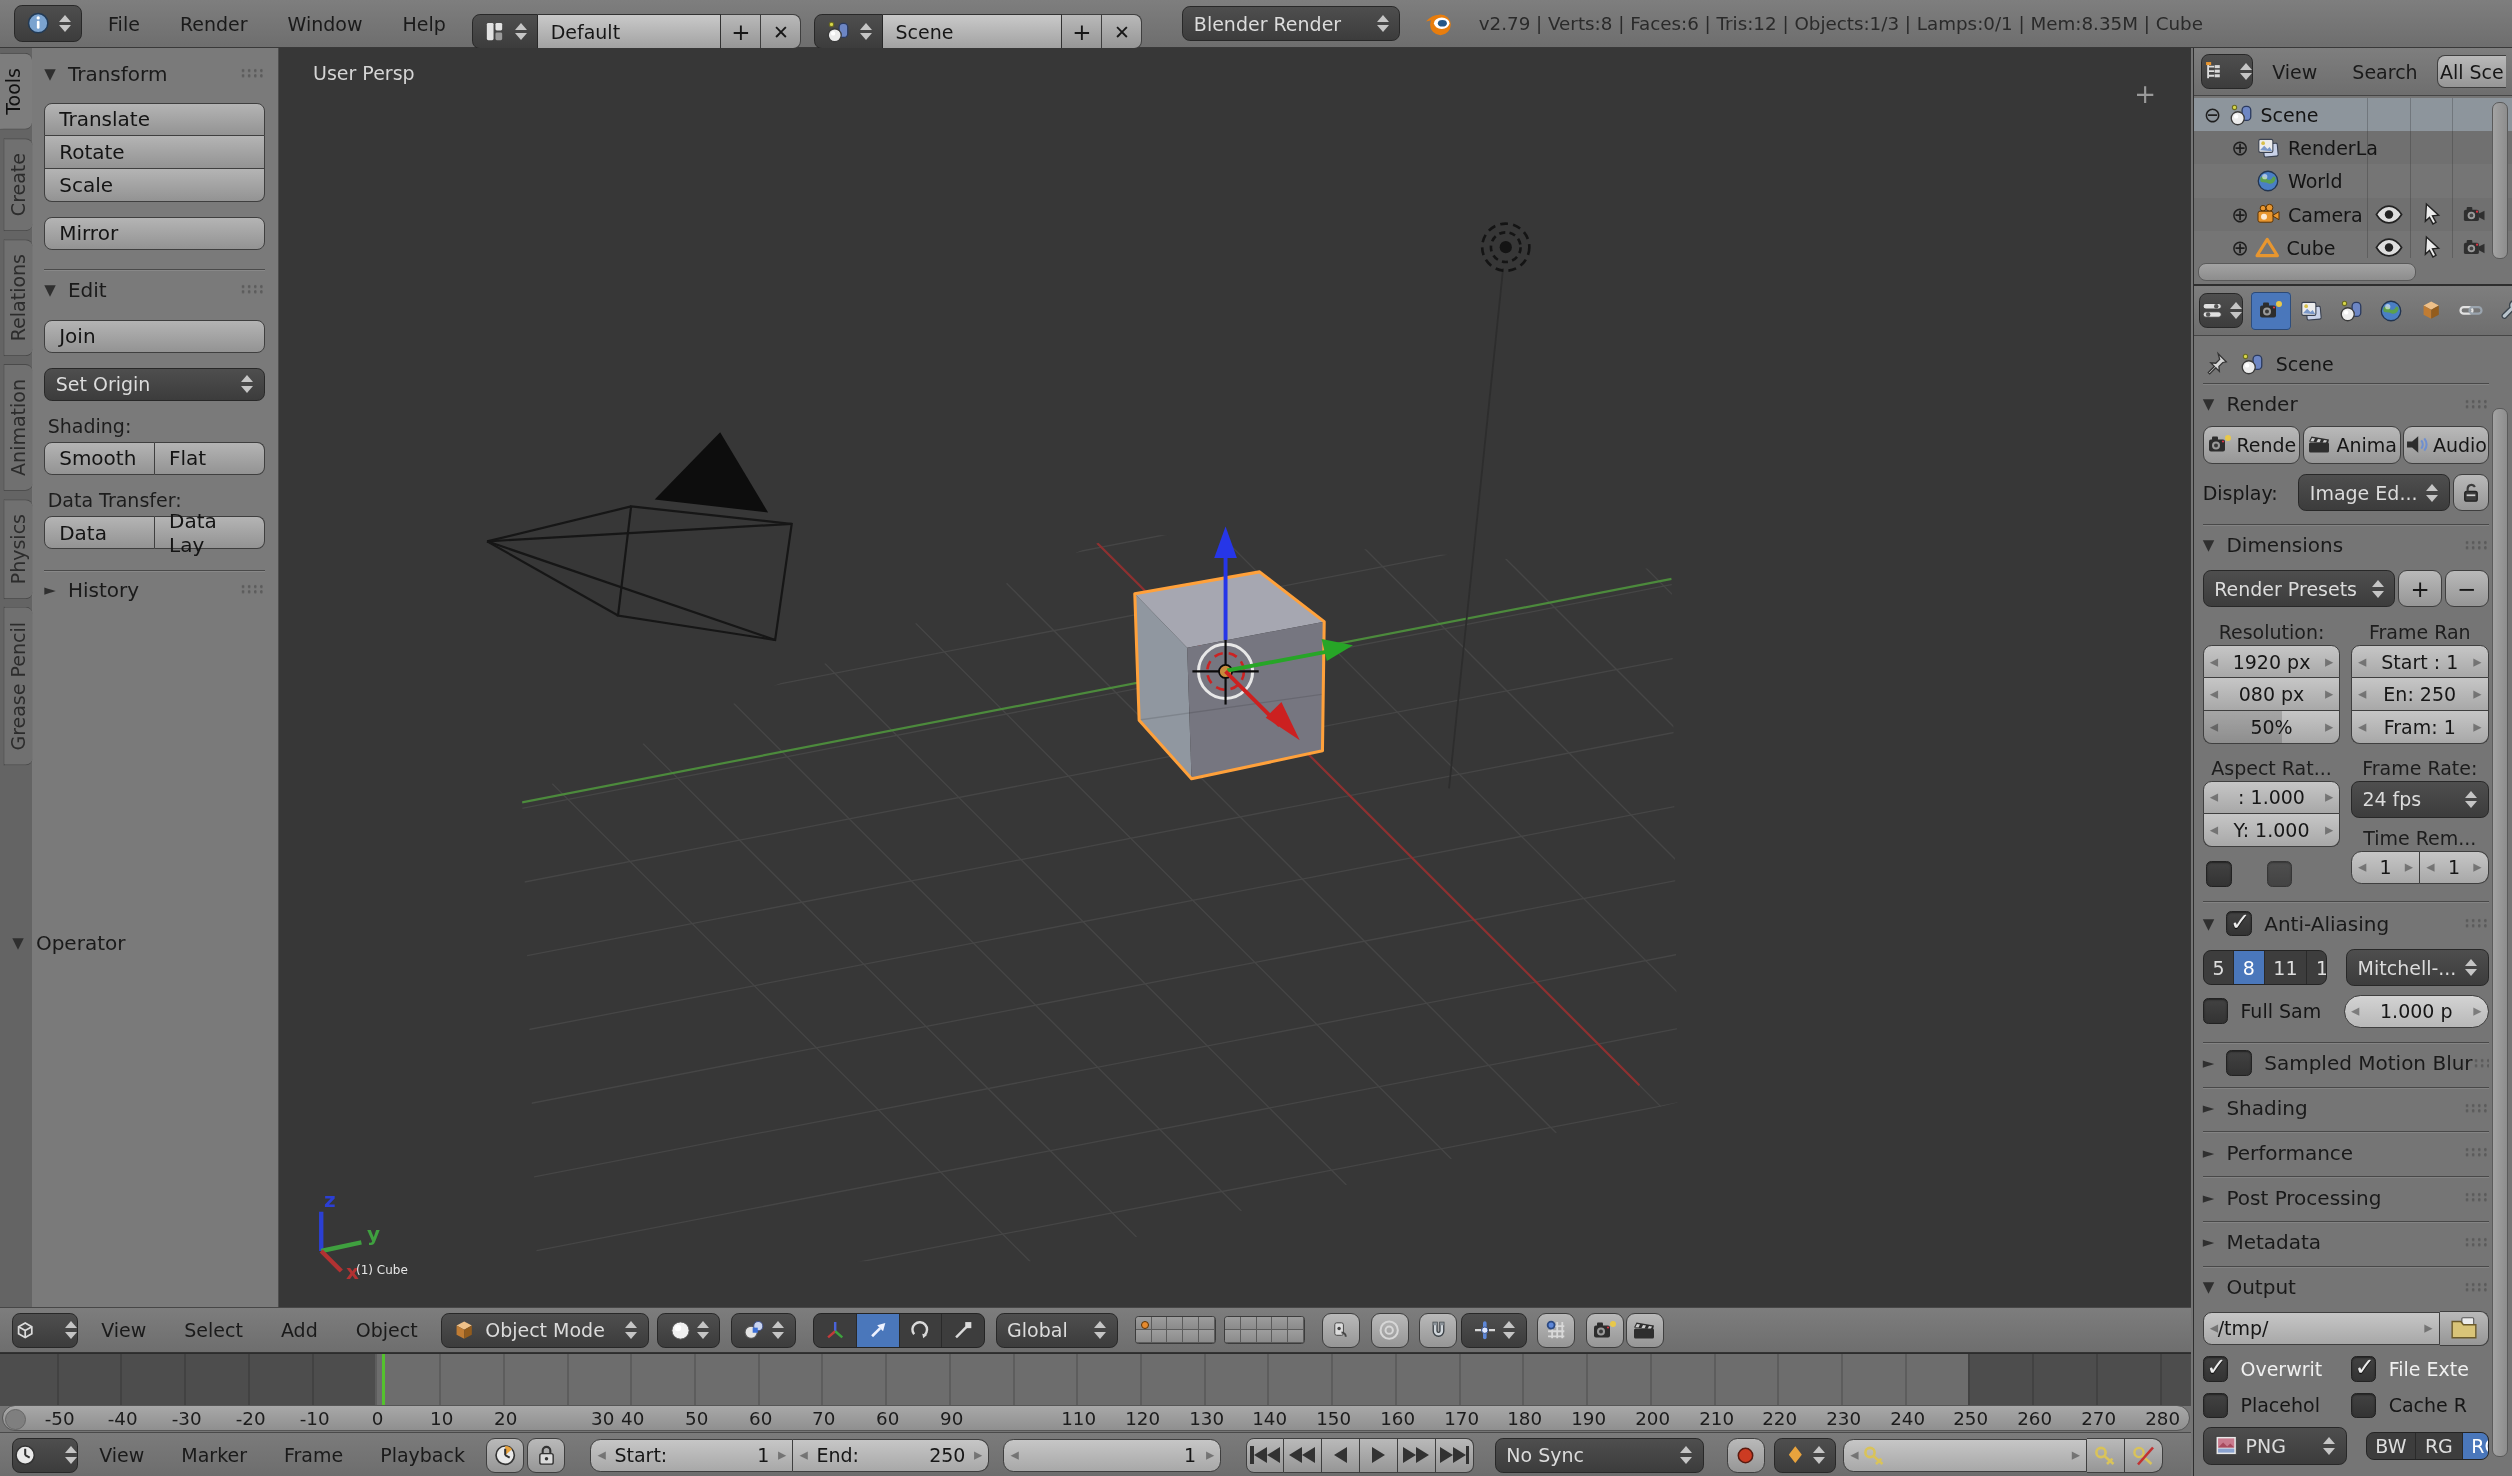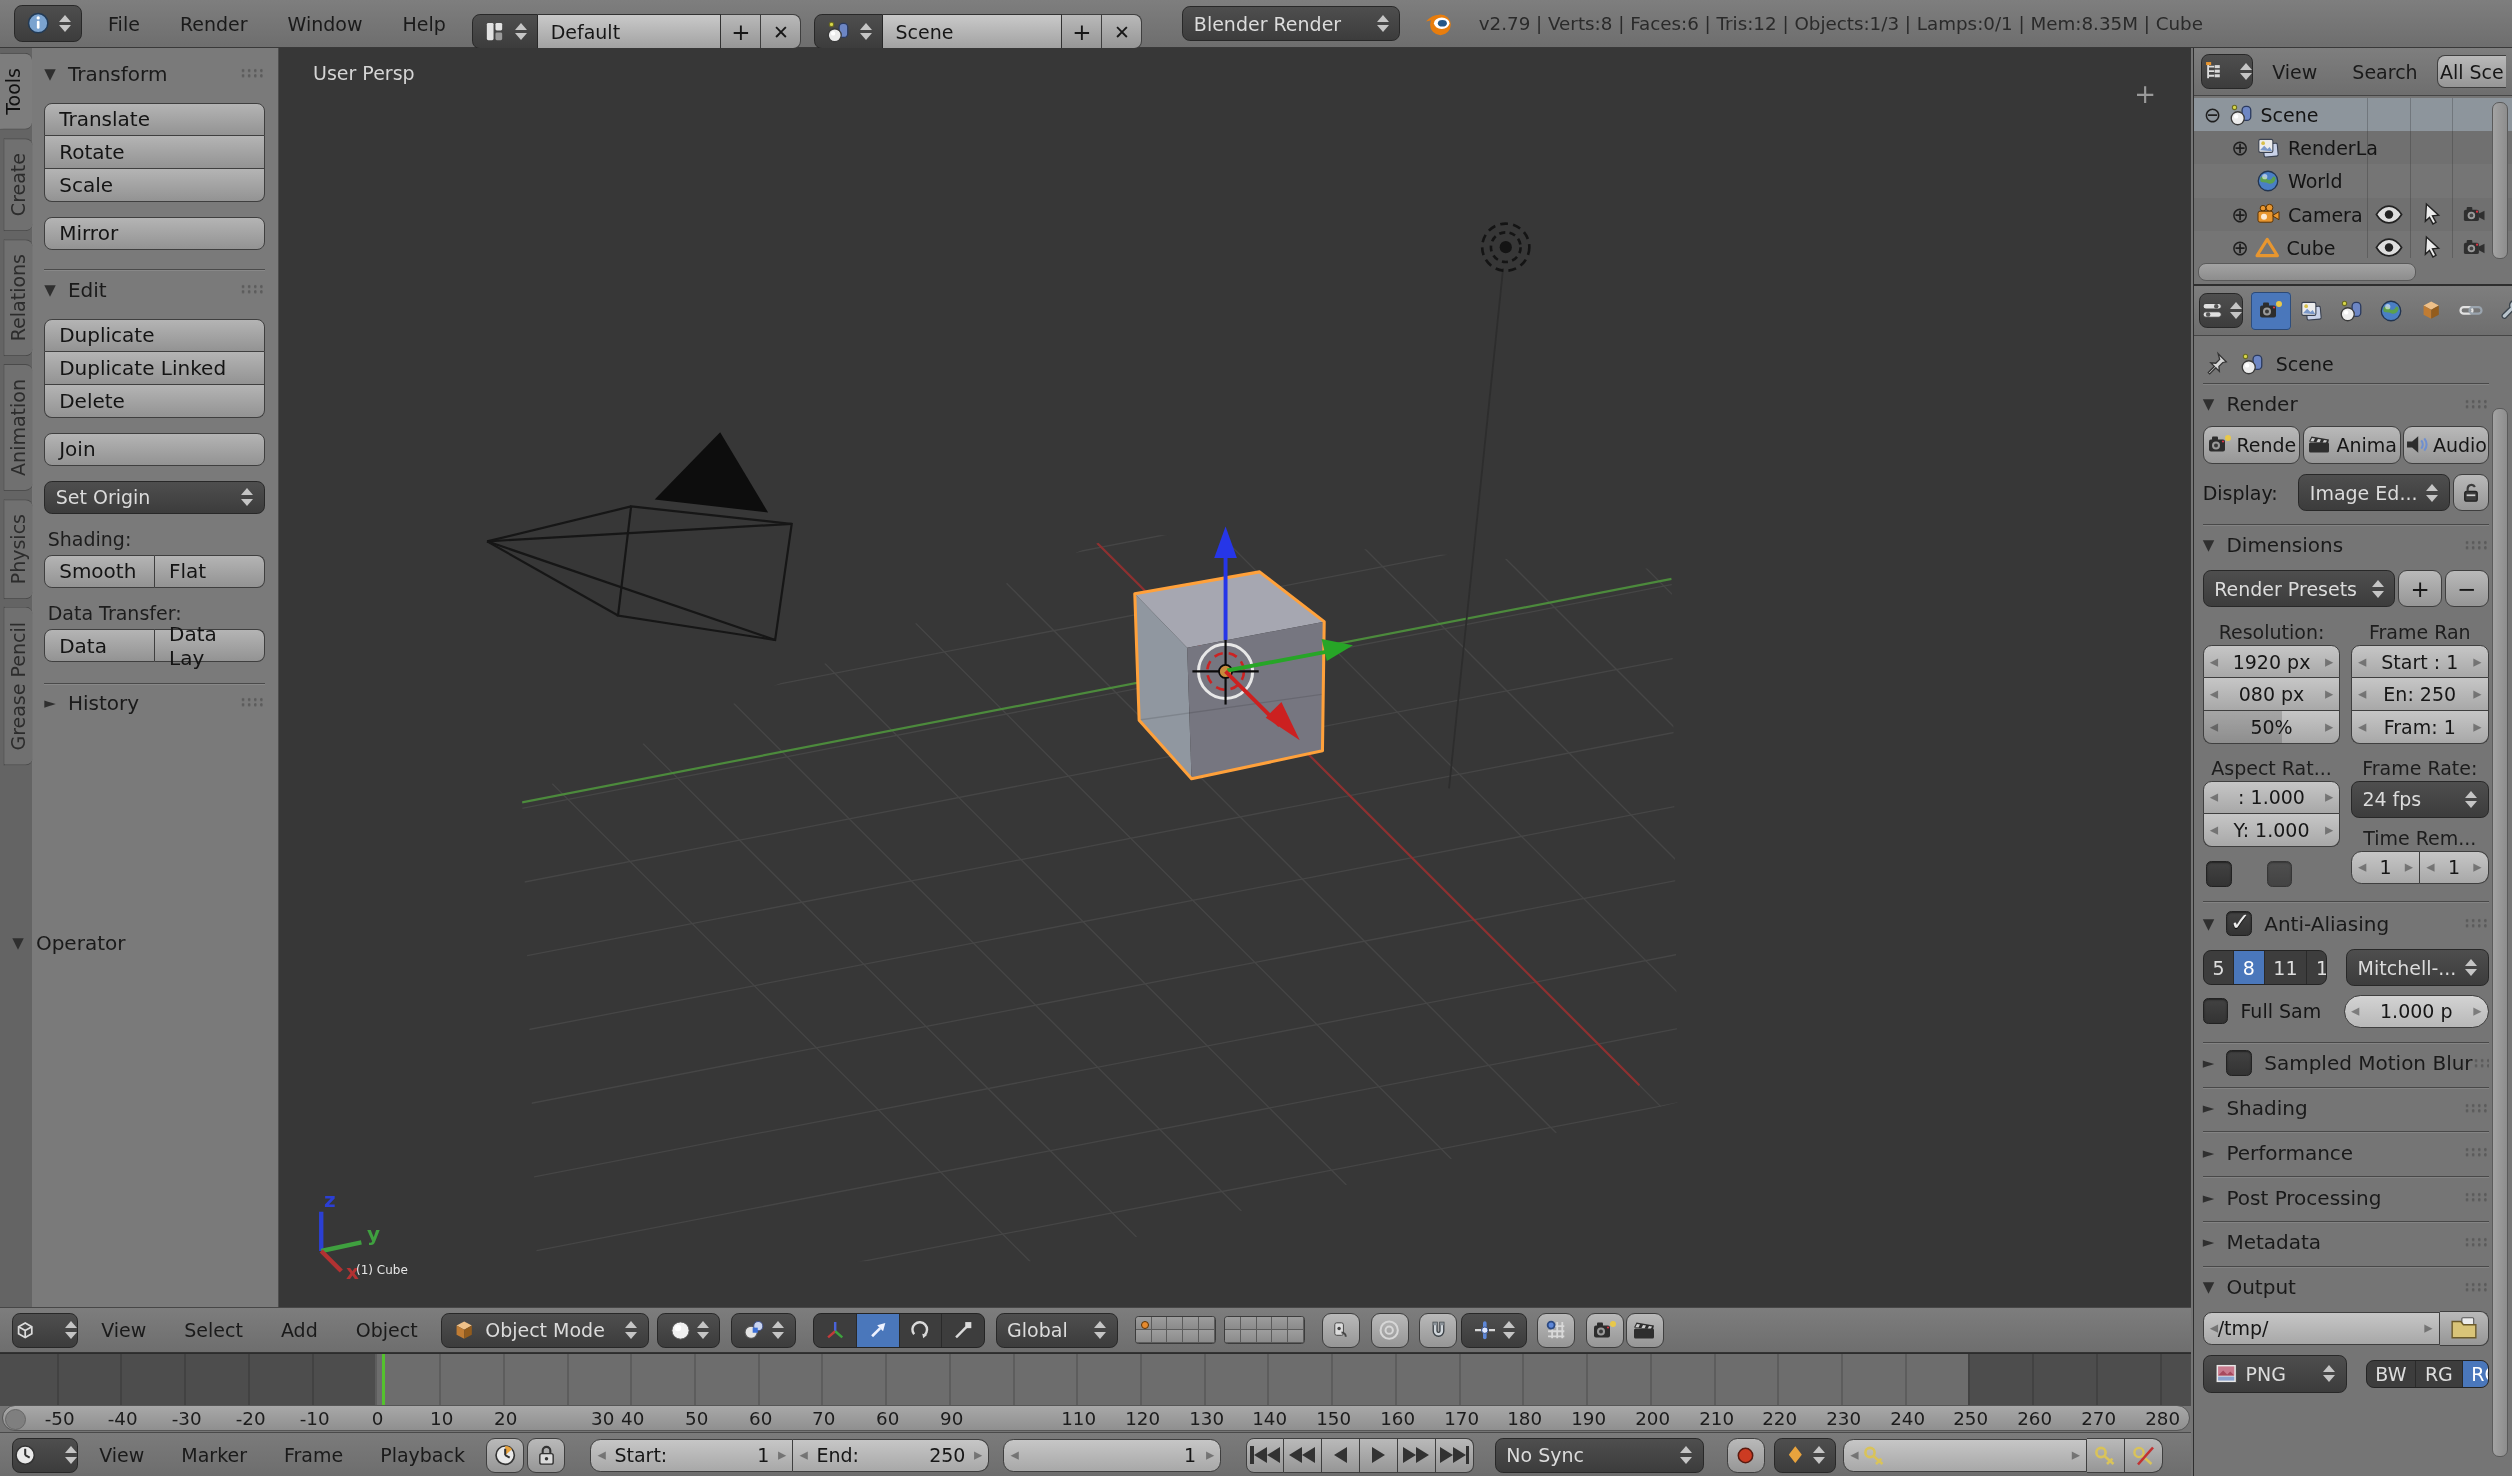--- a/index.html
+++ b/index.html
@@ -296,25 +296,20 @@
             <div class="tsb">Rotate</div>
             <div class="tsb">Scale</div>
           </div>
         <div class="tsb" style="margin-top:15px">Mirror</div>
         <hr class="psep" style="margin-top:19px">
         <div class="phdr" style="margin-top:5.2px">
           <span class="tri">▼</span>
             <span>Edit</span>
             <span class="grip"></span>
         </div>
-        <div class="stack" id="ed-group" style="margin-top:14px">
-            <div class="tsb">Duplicate</div>
-            <div class="tsb">Duplicate Linked</div>
-            <div class="tsb">Delete</div>
-          </div>
         <div class="tsb" style="margin-top:15px">Join</div>
         <div class="btnD" style="margin-top:15px;width:100%;height:33px">
           <span>Set Origin</span>
             <span class="ud"></span>
         </div>
         <div class="slabel">Shading:</div>
         <div class="pair" id="sh-pair">
             <div class="tsb">Smooth</div>
             <div class="tsb">Flat</div>
           </div>
@@ -1135,20 +1130,38 @@
         </div>
         <div class="btnL icbtnL" style="border-left:none;border-radius:0 8.7px 8.7px 0;width:49px">
           <span class="ic">
               <svg width="28" height="26" viewBox="0 0 26 24">
                 <rect x="11" y="2.5" width="11" height="8" rx="1" fill="#ececec" stroke="#555"></rect>
                 <path d="M2 6h8l2.5 3H24v12H2z" fill="#d9c478" stroke="#6b5a2a" stroke-width="1.3"></path>
               </svg>
             </span>
         </div>
       </div>
+      <div class="g2" id="out-checks" style="margin-top:10.5px;row-gap:10.5px">
+          <div class="prow" style="gap: 12.2px;">
+            <div class="chk on"></div>
+            <span style="color: rgb(240, 240, 240);">Overwrit</span>
+          </div>
+          <div class="prow" style="gap: 12.2px;">
+            <div class="chk on"></div>
+            <span style="color: rgb(240, 240, 240);">File Exte</span>
+          </div>
+          <div class="prow" style="gap: 12.2px;">
+            <div class="chk"></div>
+            <span>Placehol</span>
+          </div>
+          <div class="prow" style="gap: 12.2px;">
+            <div class="chk"></div>
+            <span>Cache R</span>
+          </div>
+        </div>
       <div class="prow" style="margin-top:8.7px;gap:19px">
         <div class="btnD" style="flex:1;height:38px">
           <span class="ic" style="margin-right:7px">
               <svg width="24.4" height="23" viewBox="0 0 24 22">
                 <rect x="2" y="2" width="20" height="18" fill="#e8e8e8" stroke="#444"></rect>
                 <rect x="4" y="4" width="16" height="9" fill="#c97b8e"></rect>
                 <rect x="4" y="14" width="16" height="4" fill="#8ba3cf"></rect>
                 <path d="M4 13l5-5 4 4 3-3 4 4z" fill="#a84a5e"></path>
               </svg>
             </span>

